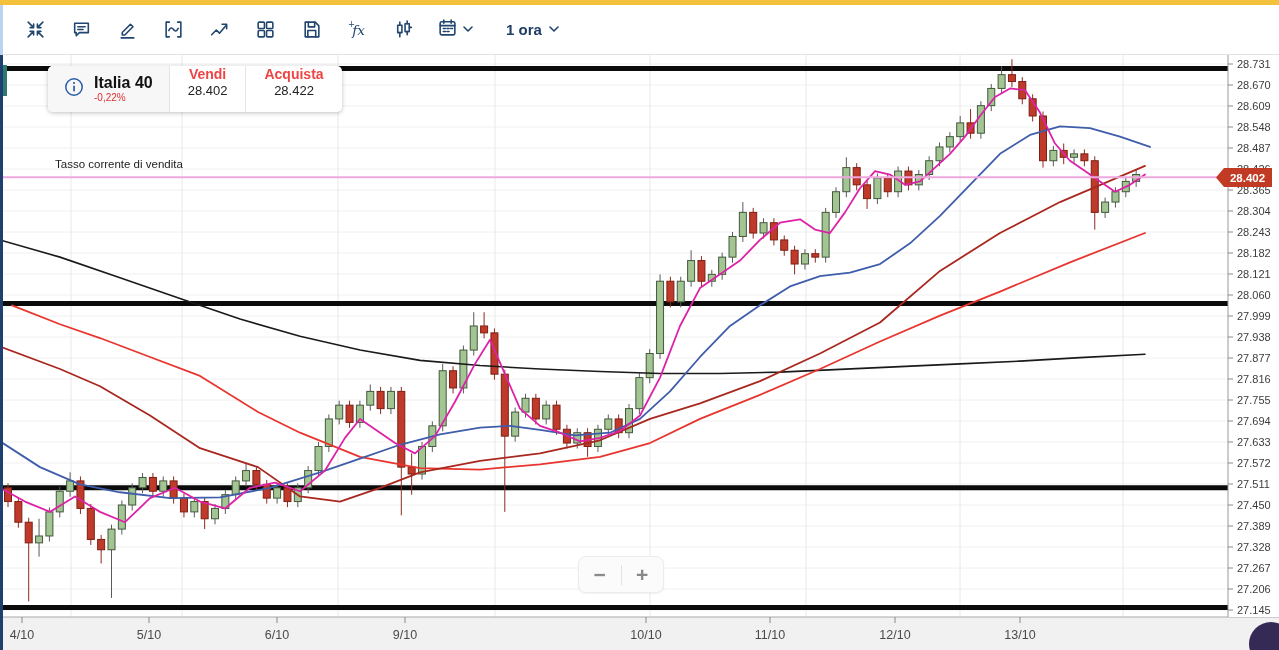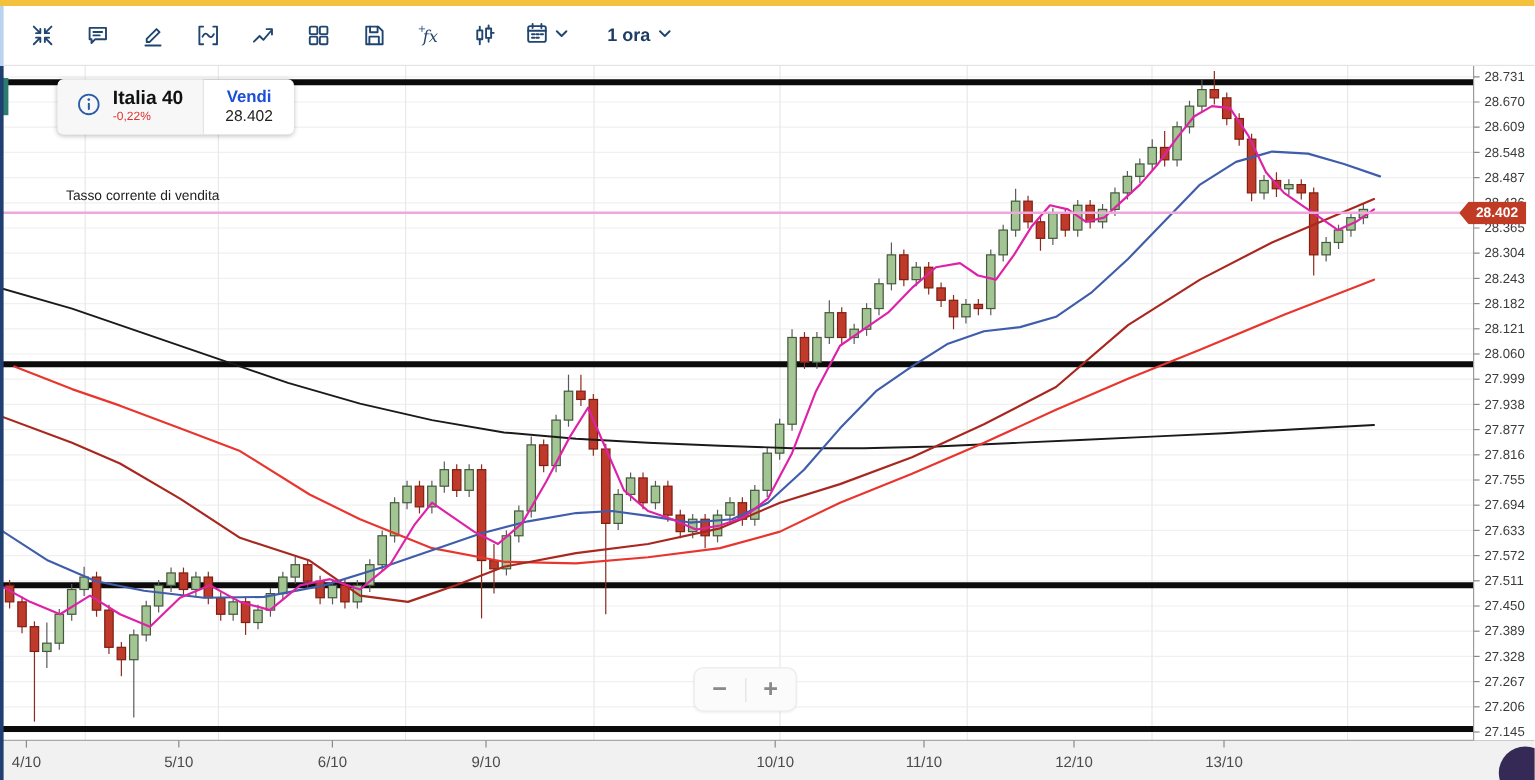--- a/index.html
+++ b/index.html
@@ -21,26 +21,26 @@
   .tb-chevron{margin-left:4px;}
   .timeframe{display:flex;align-items:center;margin-left:18px;cursor:pointer;color:#1e3c64;font-size:15px;font-weight:bold;}
   .timeframe .label{margin-right:6px;}
 
   
   .chart-wrap{position:absolute;left:0;top:55px;width:1279px;height:595px;background:#fff;}
   .chart-wrap svg{position:absolute;left:0;top:0;}
 
   
   .info-box{position:absolute;left:48px;top:66px;height:46px;background:#fff;border-radius:5px;box-shadow:0 1px 4px rgba(0,0,0,.25);display:flex;z-index:20;overflow:hidden;}
-  .info-cell{display:flex;flex-direction:column;justify-content:center;padding:0 18px;border-left:1px solid #e4e4e4;align-items:center;}
+  .info-cell{display:flex;flex-direction:column;justify-content:flex-start;padding:0 18px;border-left:1px solid #e4e4e4;align-items:center;}
   .info-cell.first{flex-direction:row;align-items:center;border-left:none;background:#f7f7f7;padding:0 16px;}
   .info-title{font-size:16px;font-weight:bold;color:#111;line-height:1.15;}
   .info-change{font-size:10px;color:#e03131;line-height:1.2;}
   .info-icon{margin-right:10px;}
-  .cell-label{font-size:14px;font-weight:bold;color:#1d4ed8;line-height:1.2;}
+  .cell-label{font-size:14px;font-weight:bold;color:#ef4444;line-height:1.2;}
   .cell-value{font-size:13px;color:#222;line-height:1.25;}
   .teal-badge{position:absolute;left:0;top:65px;width:7px;height:31px;background:#2c7a70;z-index:21;}
 
   
   .tasso-label{position:absolute;left:55px;top:158px;font-size:11.5px;color:#222;z-index:15;}
 
   
   .price-tag{position:absolute;left:1216px;top:168px;width:56px;height:19px;background:#c13a23;color:#fff;font-size:11.5px;font-weight:bold;display:flex;align-items:center;justify-content:center;padding-left:7px;box-sizing:border-box;clip-path:polygon(0 50%,8px 0,100% 0,100% 100%,8px 100%);z-index:16;}
 
   
@@ -499,20 +499,24 @@
       </span>
       <span style="display:flex;flex-direction:column;">
         <span class="info-title">Italia 40</span>
         <span class="info-change">-0,22%</span>
       </span>
     </div>
     <div class="info-cell">
       <span class="cell-label">Vendi</span>
       <span class="cell-value">28.402</span>
     </div>
+    <div class="info-cell">
+      <span class="cell-label">Acquista</span>
+      <span class="cell-value">28.422</span>
+    </div>
   </div>
 
   <div class="tasso-label">Tasso corrente di vendita</div>
 
   <div class="price-tag">28.402</div>
 
   <div class="zoom-ctl">
     <div class="zoom-btn">−</div>
     <div class="zoom-div"></div>
     <div class="zoom-btn">+</div>

